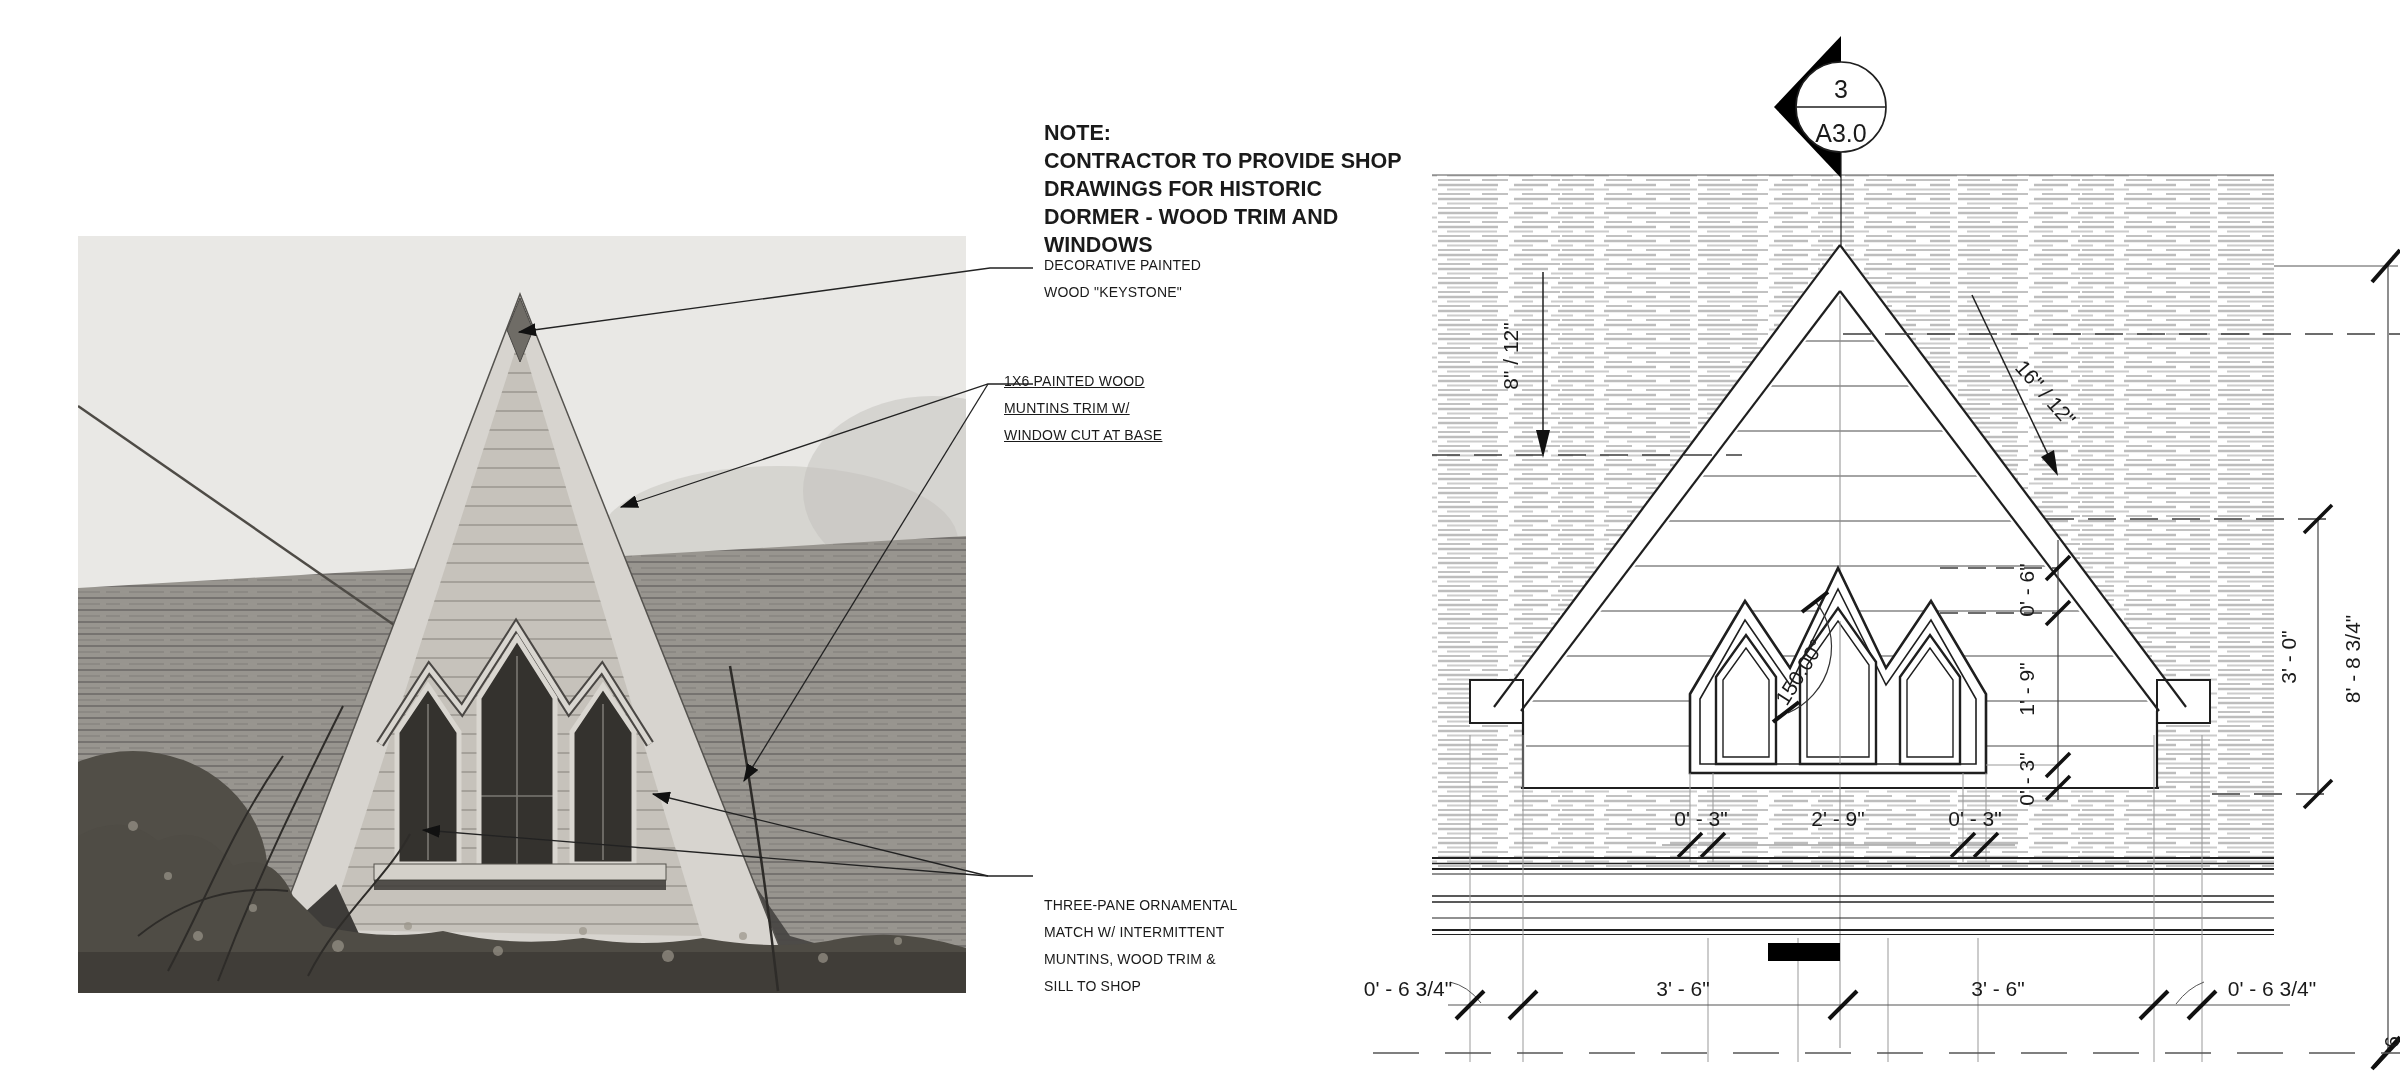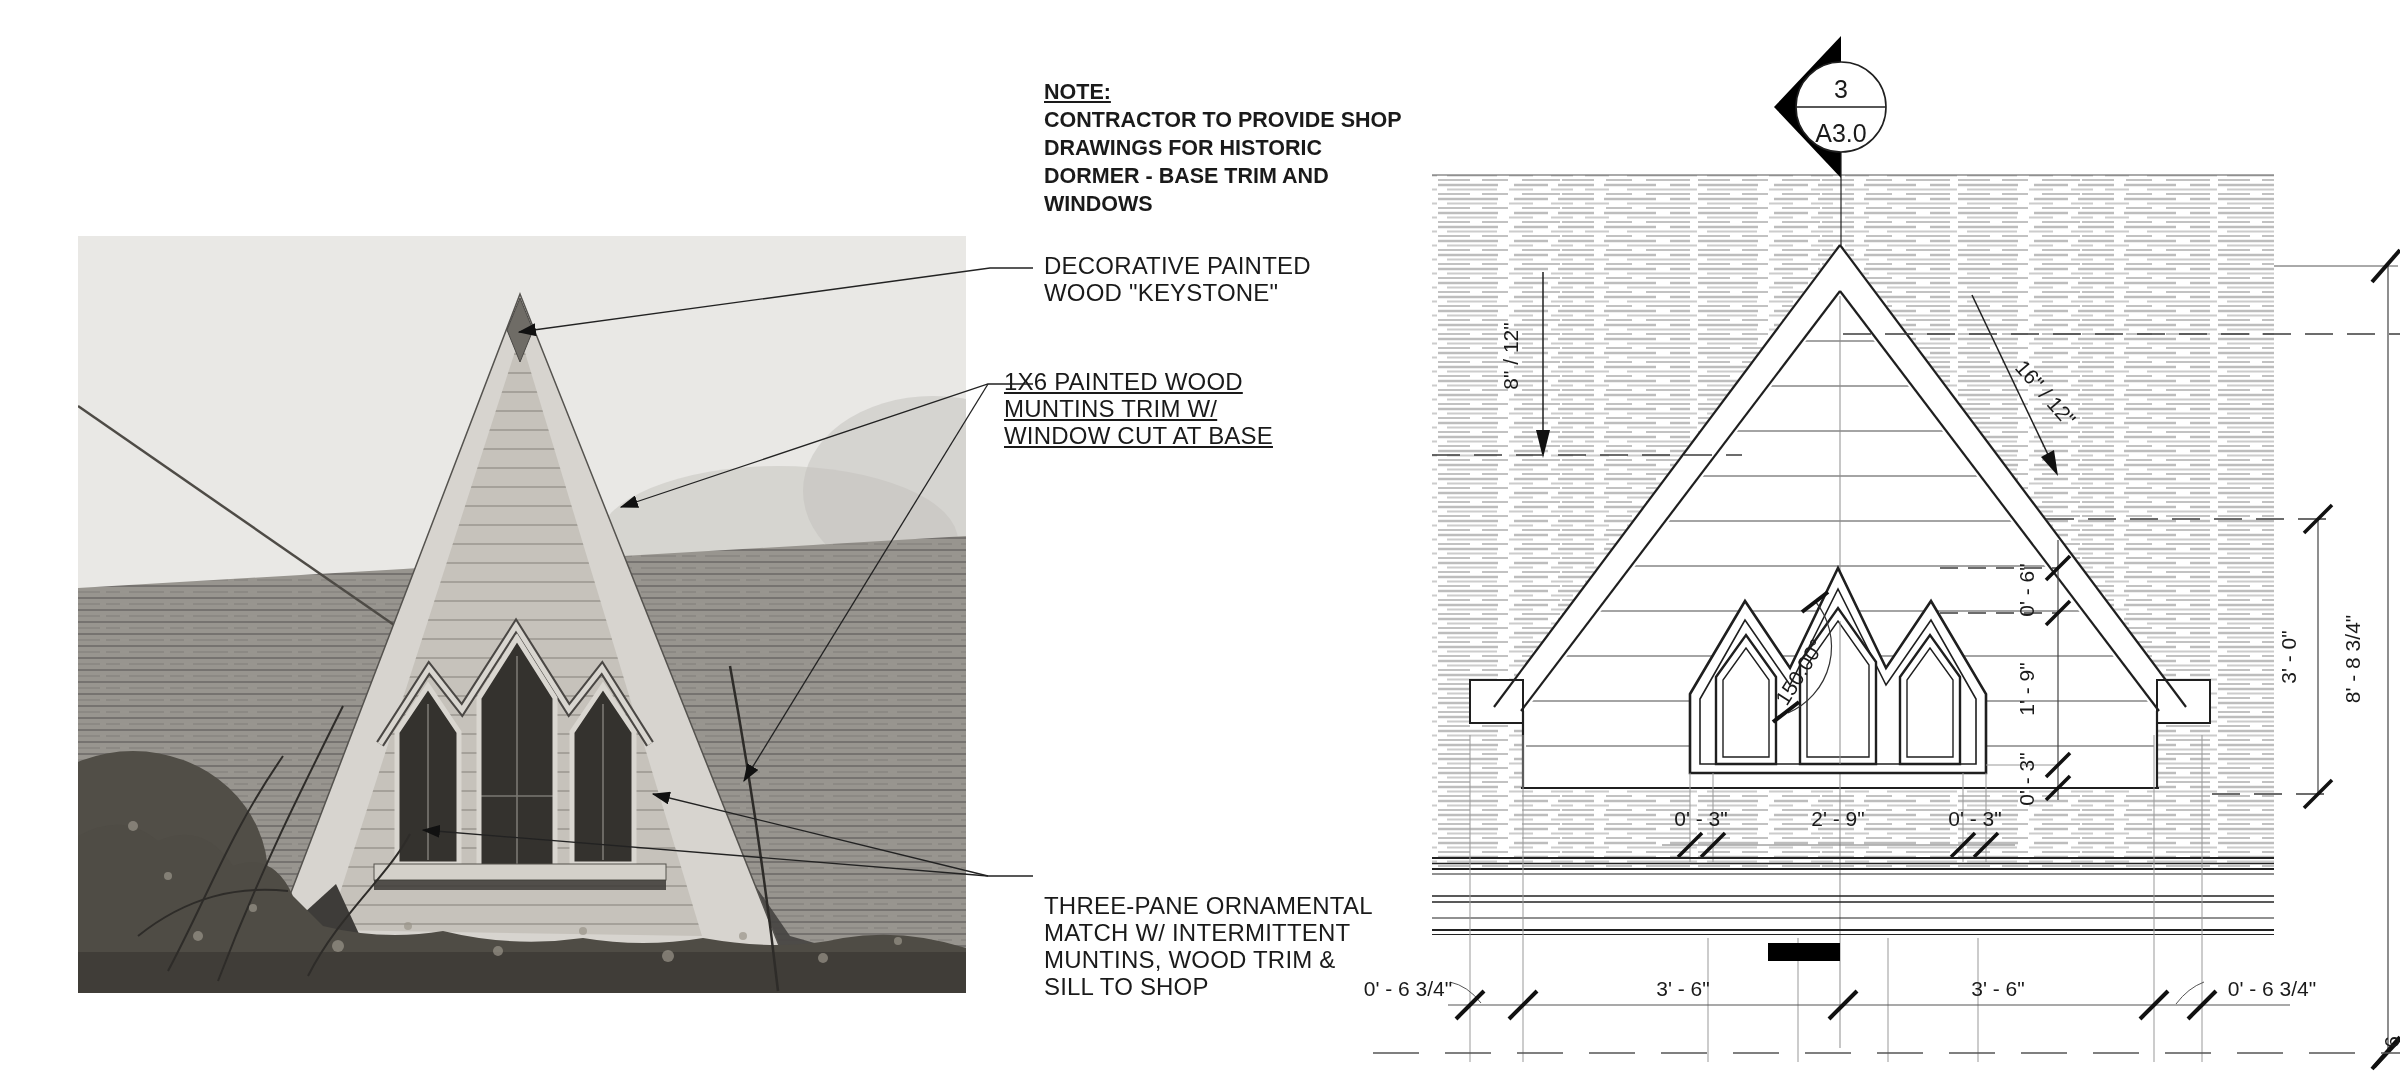--- a/index.html
+++ b/index.html
@@ -1,21 +1,21 @@
 <!DOCTYPE html>
 <html><head>
 <meta charset="utf-8">
 <style>
   html,body{margin:0;padding:0;background:#fff;}
   .canvas{position:relative;width:2400px;height:1087px;background:#ffffff;overflow:hidden;
           font-family:"Liberation Sans",sans-serif;color:#1a1a1a;}
   .abs{position:absolute;}
-  .callout{font-size:24px;line-height:27px;letter-spacing:.2px;white-space:nowrap;}
+  .callout{font-size:14px;line-height:27px;letter-spacing:.2px;white-space:nowrap;}
   .note{font-size:21.5px;line-height:28px;font-weight:bold;white-space:nowrap;}
-  .note .u{text-decoration:underline;}
+  .note .u{margin-top:41px;}
   svg text{fill:#1a1a1a;}
   .dim{font-size:21px;}
 </style>
 </head>
 <body>
 
 <div class="canvas">
 
   <svg class="abs" style="left:78px;top:236px;" width="888" height="757" viewBox="0 0 888 757">
     <defs>
@@ -288,21 +288,21 @@
       <path d="M988,384 L744,781" marker-end="url(#ah)"></path>
       <path d="M1033,876 L988,876 L423,830" marker-end="url(#ah)"></path>
       <path d="M988,876 L653,794" marker-end="url(#ah)"></path>
     </g>
   </svg>
 
   <div class="abs note" style="left:1044px;top:78px;">
     <div class="u">NOTE:</div>
     <div>CONTRACTOR TO PROVIDE SHOP</div>
     <div>DRAWINGS FOR HISTORIC</div>
-    <div>DORMER - BASE TRIM AND</div>
+    <div>DORMER - WOOD TRIM AND</div>
     <div>WINDOWS</div>
   </div>
 
   <div class="abs callout" style="left:1044px;top:252px;">
     <div>DECORATIVE PAINTED</div>
     <div>WOOD "KEYSTONE"</div>
   </div>
 
   <div class="abs callout" style="left:1004px;top:368px;text-decoration:underline;">
     <div>1X6 PAINTED WOOD</div>

